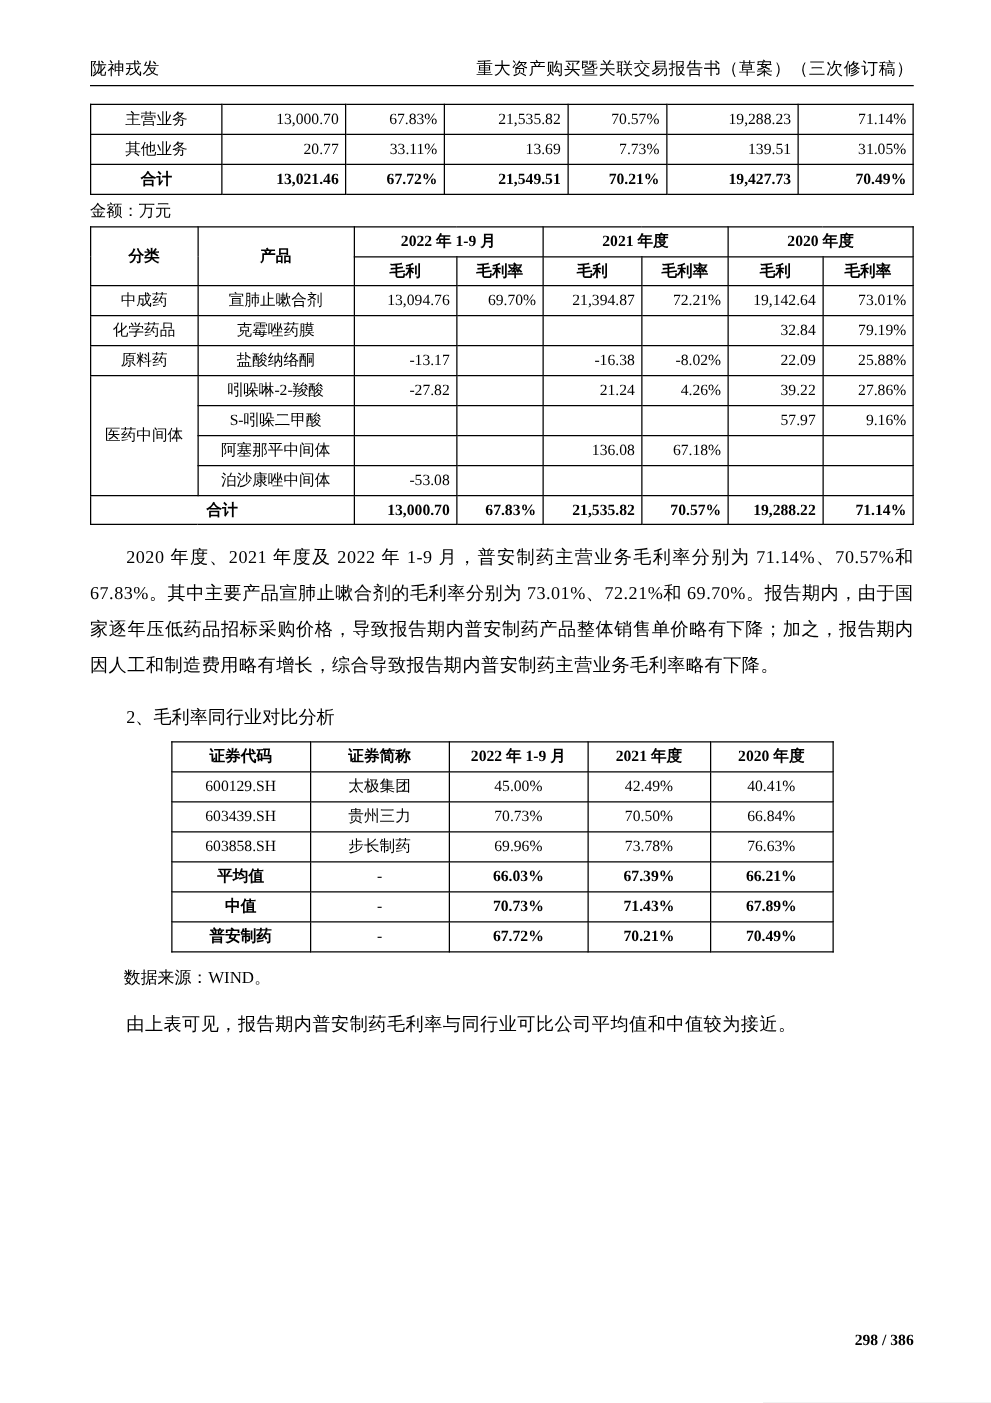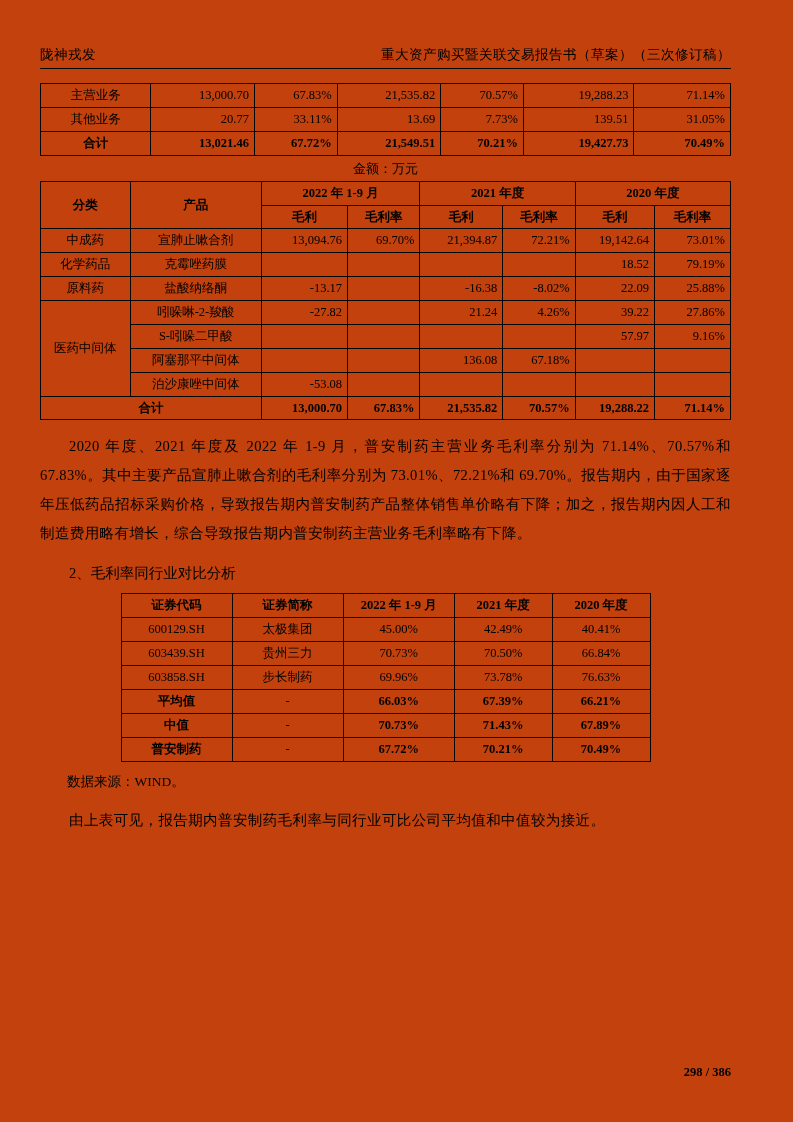--- a/index.html
+++ b/index.html
@@ -7,24 +7,24 @@
     padding: 0;
     background: #e8e8e8;
   }
   body {
     font-family: "Liberation Serif", "DejaVu Serif", serif;
   }
   .page {
     position: relative;
     width: 793px;
     height: 1122px;
-    background: #c2410c;
+    background: #ffffff;
     margin: 0 auto;
     box-sizing: border-box;
-    padding: 46px 62px 40px 40px;
+    padding: 46px 62px 40px 72px;
     overflow: hidden;
   }
   .header {
     display: flex;
     justify-content: space-between;
     align-items: flex-end;
     font-size: 13.5px;
     color: #000;
     padding-bottom: 4px;
     letter-spacing: 0.5px;
@@ -59,21 +59,21 @@
     letter-spacing: 0.4px;
   }
   p.note {
     font-size: 13.5px;
     line-height: 1.8;
     margin: 8px 0 4px 0;
     text-indent: 2em;
   }
   .unit-line {
     font-size: 13px;
-    text-align: center;
+    text-align: left;
     margin: 4px 0 3px 0;
   }
   .sec-title {
     font-size: 14.5px;
     margin: 16px 0 10px 0;
     text-indent: 2em;
     font-weight: normal;
   }
   .tbl-wrap { margin: 0 0 4px 0; }
   .tbl-narrow { width: 530px; margin: 0 auto; }
@@ -183,21 +183,21 @@
           <td class="r">19,142.64</td>
           <td class="r">73.01%</td>
         </tr>
         <tr>
           <td class="c">化学药品</td>
           <td class="c">克霉唑药膜</td>
           <td class="r"></td>
           <td class="r"></td>
           <td class="r"></td>
           <td class="r"></td>
-          <td class="r">18.52</td>
+          <td class="r">32.84</td>
           <td class="r">79.19%</td>
         </tr>
         <tr>
           <td class="c">原料药</td>
           <td class="c">盐酸纳络酮</td>
           <td class="r">-13.17</td>
           <td class="r"></td>
           <td class="r">-16.38</td>
           <td class="r">-8.02%</td>
           <td class="r">22.09</td>

